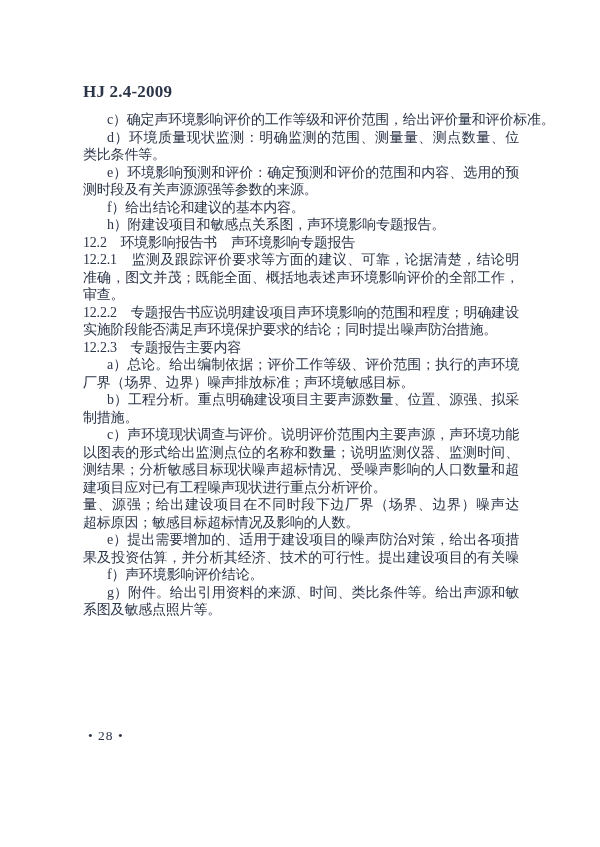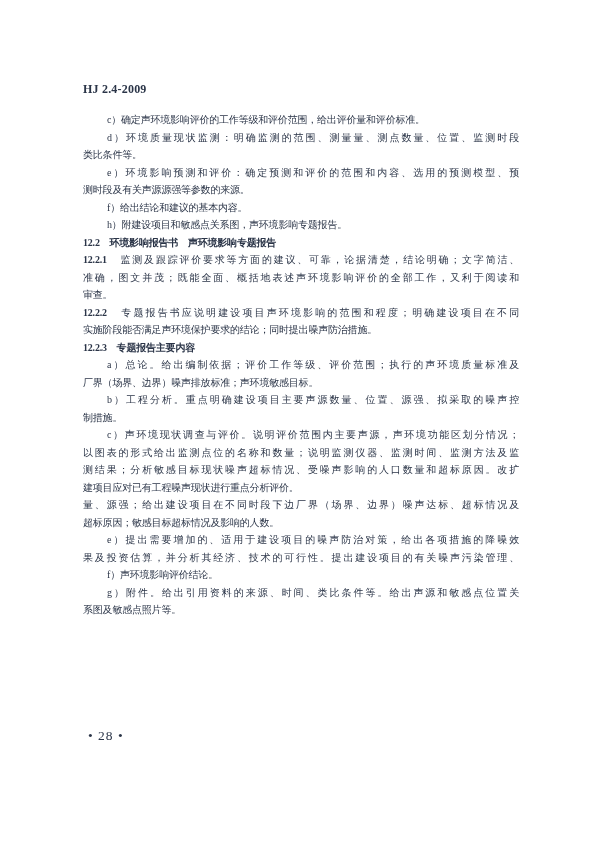--- a/index.html
+++ b/index.html
@@ -6,39 +6,39 @@
   .page {
     position:relative;
     width:600px; height:847px;
     background:#ffffff;
     font-family:"Liberation Serif","DejaVu Serif",serif;
     color:#2b3548;
     overflow:hidden;
   }
   .doc-header {
     position:absolute; left:83px; top:82px;
-    font-size:12px; font-weight:bold; letter-spacing:0.2px;
+    font-size:17px; font-weight:bold; letter-spacing:0.2px;
   }
   .body-text {
     position:absolute; left:83px; top:111px; width:436px;
-    font-size:10px;
+    font-size:14px;
   }
   .line {
     height:17.5px; line-height:17.5px;
     white-space:nowrap;
     letter-spacing:-0.2px;
   }
   .line.indent { text-indent:24px; }
   .line.just {
     white-space:normal;
     text-align:justify;
     text-align-last:justify;
     overflow:hidden;
   }
-  .line .b { font-weight:bold; }
+  .line .b { font-weight:normal; }
   .page-number {
     position:absolute; left:88px; top:728px;
     font-size:13.5px; letter-spacing:1px;
   }
 </style>
 </head>
 <body>
 
 <div class="page">
   <div class="doc-header">HJ 2.4-2009</div>

